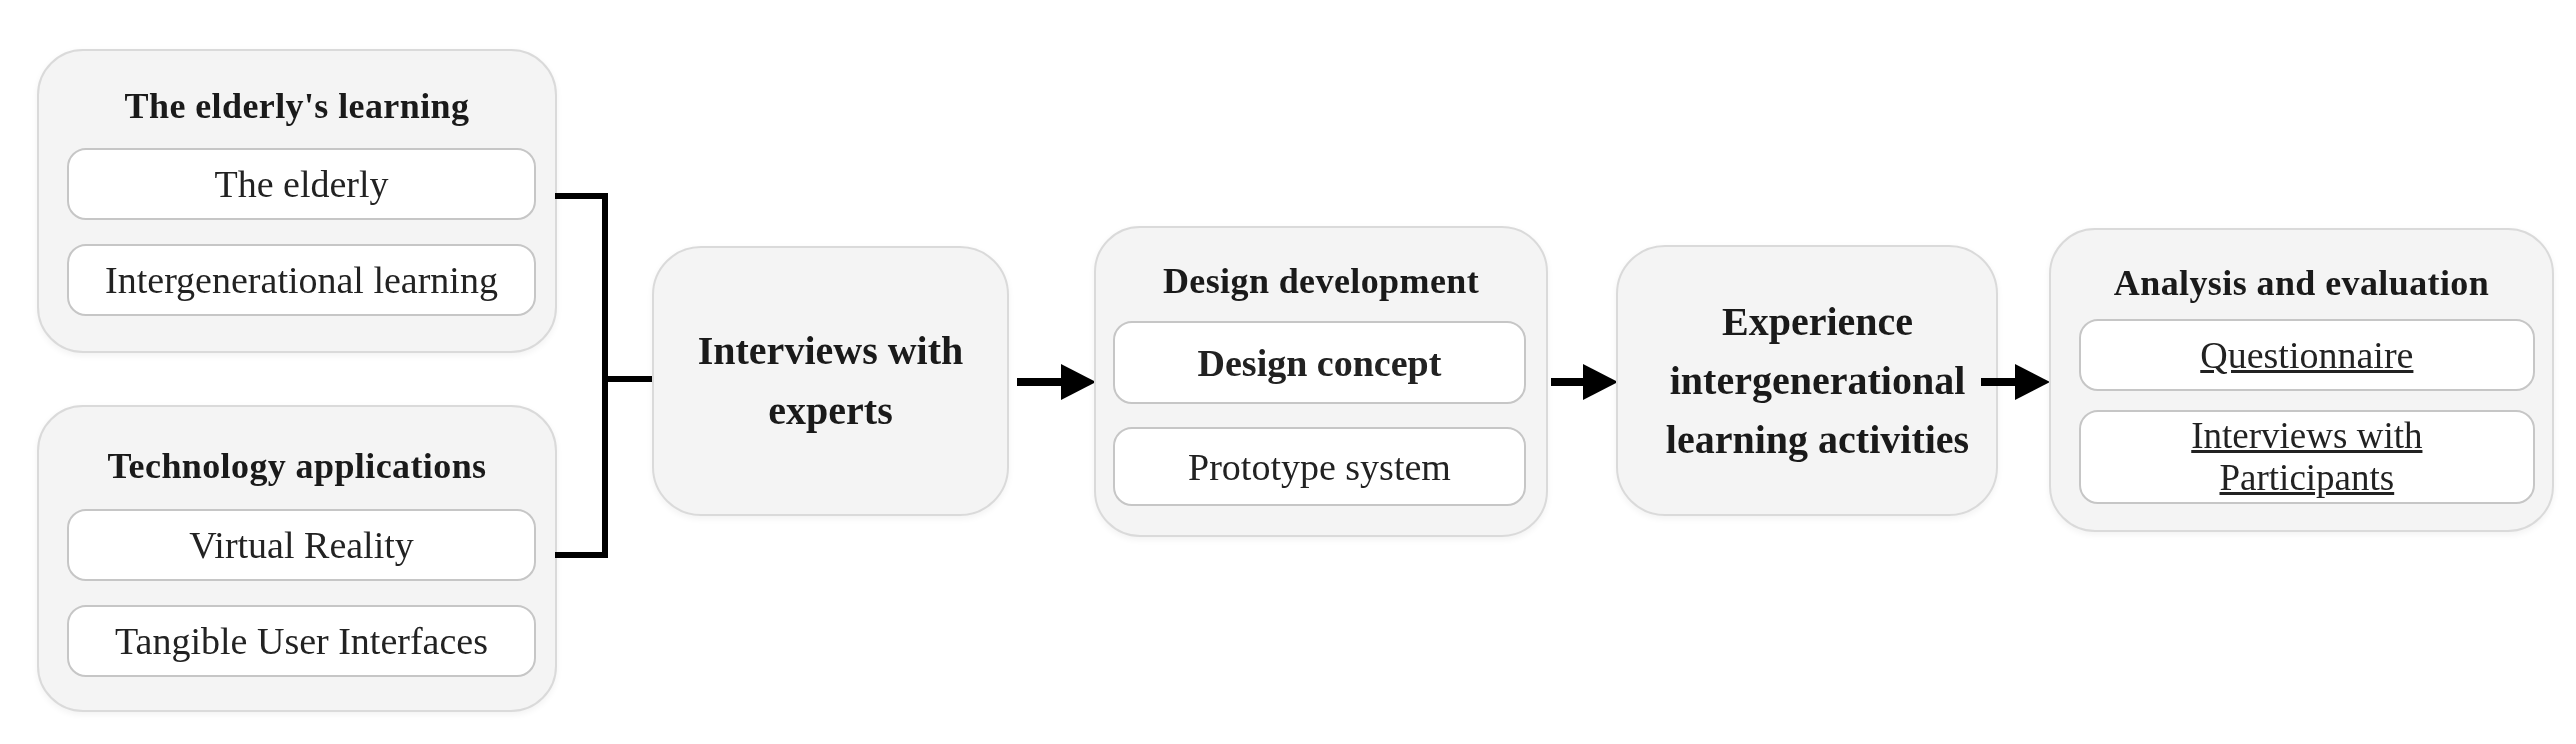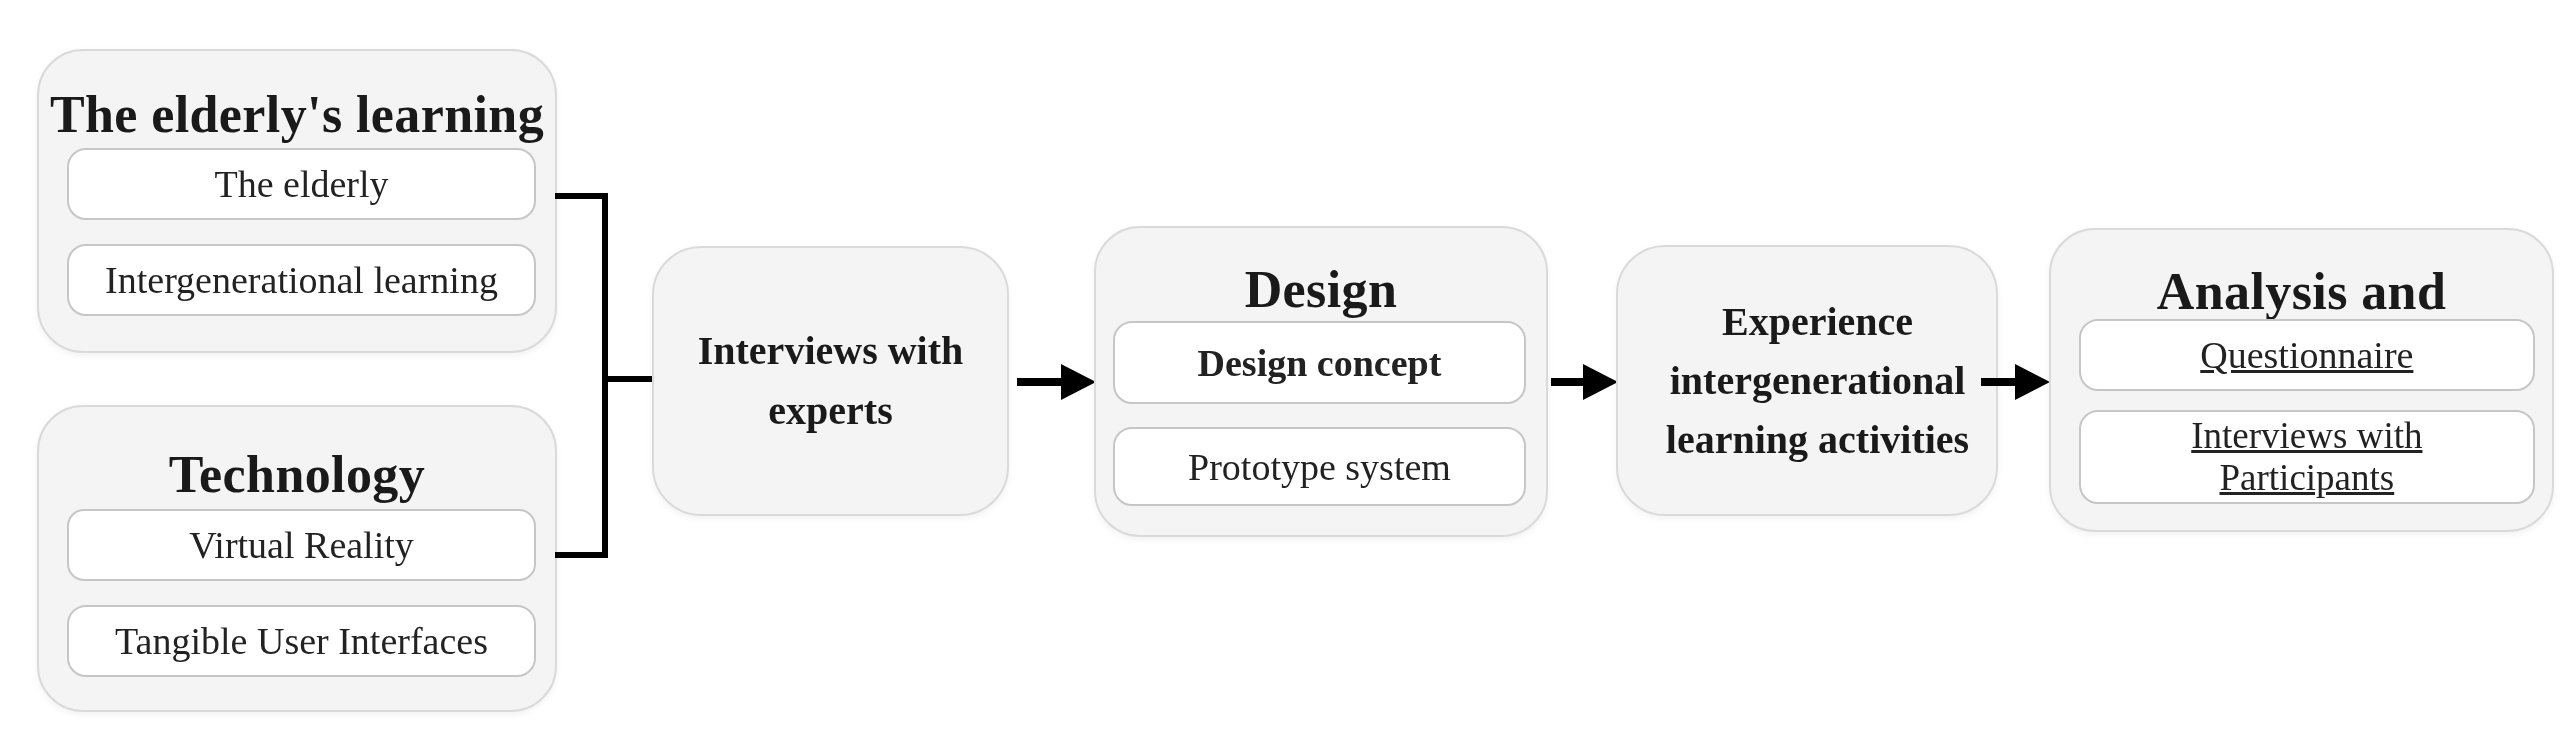--- a/index.html
+++ b/index.html
@@ -9,21 +9,21 @@
     -webkit-font-smoothing:antialiased;
   }
   .canvas { position:absolute; left:0; top:0; width:2576px; height:744px; }
 
   .group {
     position:absolute; background:#f4f4f4; border:2.4px solid #dadada;
     border-radius:46px; box-shadow:0 2.4px 6.3px rgba(0,0,0,0.05);
   }
   .gtitle {
     position:absolute; left:0; right:0; top:35px; text-align:center;
-    font-size:52px; font-weight:bold; line-height:1.12; letter-spacing:0.4px;
+    font-size:36px; font-weight:bold; line-height:1.12; letter-spacing:0.4px;
   }
   .sub {
     position:absolute; left:28px; right:19px; background:#ffffff;
     border:2.4px solid #c6c6c6; border-radius:19px;
     display:flex; align-items:center; justify-content:center;
     font-size:38px; text-align:center; color:#222222;
   }
   .sub.two-line { font-size:37px; line-height:42px; flex-direction:column; }
 
   .node {
@@ -42,21 +42,21 @@
   }
 
   
   #g1 { left:37px;  top:49px;  width:516px; height:300px; }
   #g1 .s1 { top:97px; height:68px; }
   #g1 .s2 { top:193px; height:68px; }
 
   
   #g2 { left:37px;  top:405px; width:516px; height:303px; }
   #g2 .gtitle { top:39px; }
-  #g2 .s1 { top:102px; height:68px;border-radius:17px; }
+  #g2 .s1 { top:102px; height:68px; }
   #g2 .s2 { top:198px; height:68px; }
 
   
   #interviews { left:652px; top:246px; width:353px; height:266px; }
 
   
   #g3 { left:1094px; top:226px; width:450px; height:307px; }
   #g3 .gtitle { top:33px; }
   #g3 .sub { left:17.3px; right:20.4px; }
   #g3 .s1 { top:93px; height:79px;font-weight:bold; }

